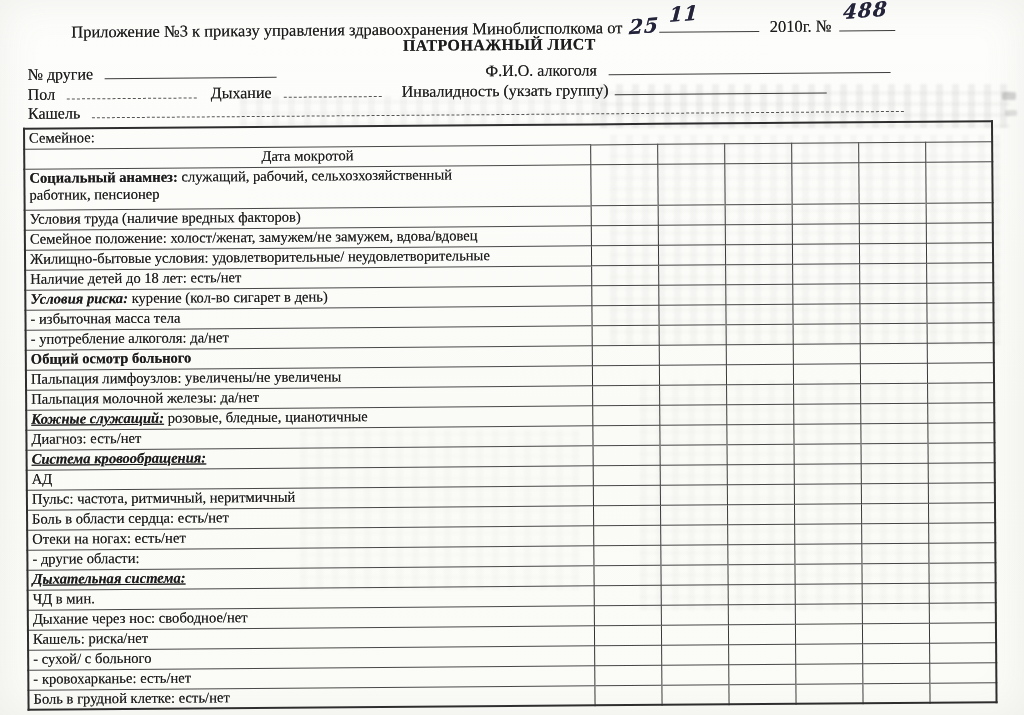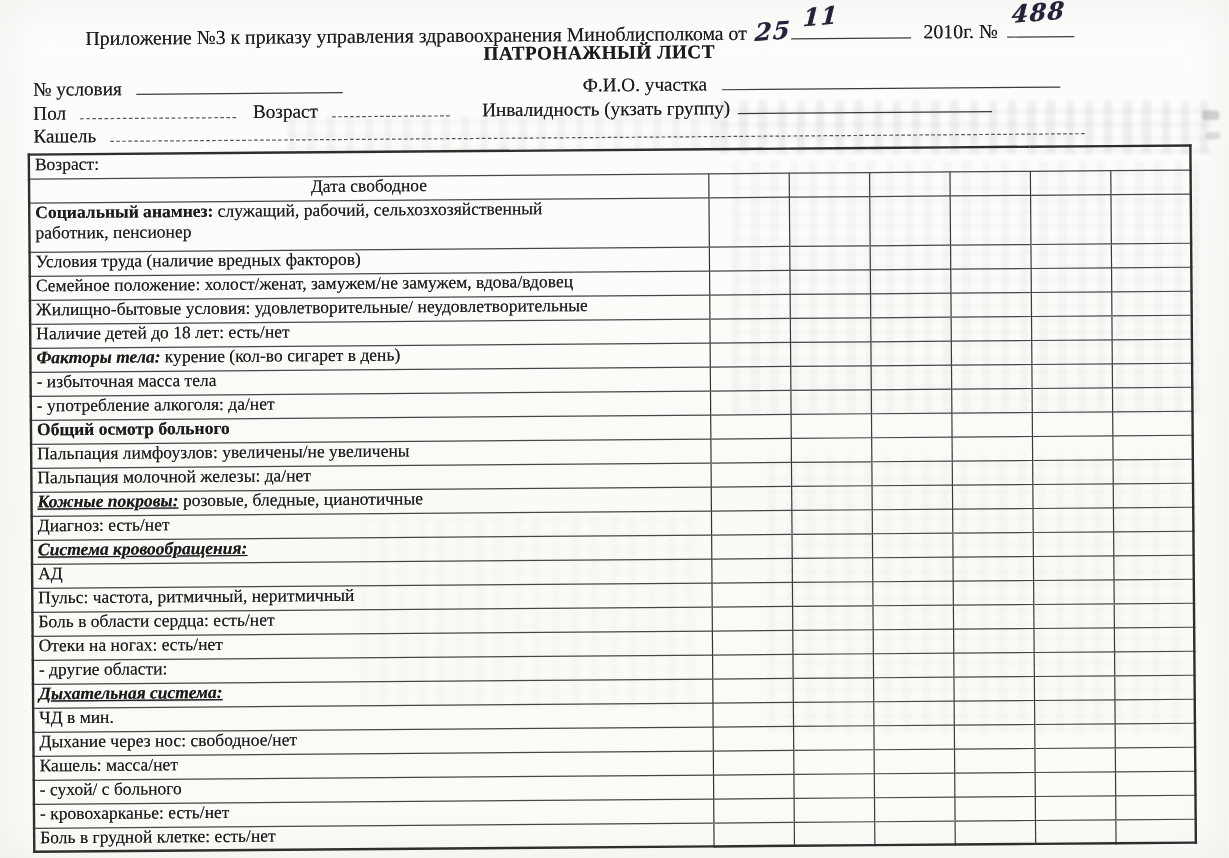--- a/index.html
+++ b/index.html
@@ -102,33 +102,33 @@
       </span>
       <span style="margin-left:6px;margin-top:24px;">2010г. №</span>
       <span class="blank" style="width:56px;margin-left:4px;">
         <span class="hand on-line" style="left:4px;top:-19px;">488</span>
       </span>
     </div>
 
     <div class="doc-title">ПАТРОНАЖНЫЙ ЛИСТ</div>
 
     <div class="fline" style="left:30px;top:62px;">
-      <span>№ условия</span>
+      <span>№ другие</span>
       <span class="blank" style="width:172px;margin-left:8px;"></span>
     </div>
     <div class="fline" style="left:488px;top:62px;">
-      <span>Ф.И.О. участка</span>
+      <span>Ф.И.О. алкоголя</span>
       <span class="blank" style="width:282px;margin-left:8px;"></span>
     </div>
     <div class="fline" style="left:30px;top:82px;">
       <span>Пол</span>
       <span class="blank dashed" style="width:130px;margin-left:8px;"></span>
     </div>
     <div class="fline" style="left:213px;top:82px;">
-      <span>Возраст</span>
+      <span>Дыхание</span>
       <span class="blank dashed" style="width:98px;margin-left:8px;"></span>
     </div>
     <div class="fline" style="left:404px;top:82px;">
       <span>Инвалидность (укзать группу)</span>
       <span class="blank" style="width:212px;margin-left:2px;"></span>
     </div>
     <div class="fline" style="left:30px;top:101px;">
       <span>Кашель</span>
       <span class="blank dashed" style="width:812px;margin-left:8px;"></span>
     </div>
@@ -138,24 +138,24 @@
         <col style="width:566px;">
         <col style="width:67px;">
           <col style="width:67px;">
           <col style="width:67px;">
         <col style="width:67px;">
           <col style="width:67px;">
           <col style="width:67px;">
       </colgroup>
       <tbody id="table-body">
           <tr>
-            <td class="label-cell" colspan="7"><span>Возраст:</span></td>
-          </tr>
-          <tr>
-            <td class="label-cell center"><span>Дата свободное</span></td>
+            <td class="label-cell" colspan="7"><span>Семейное:</span></td>
+          </tr>
+          <tr>
+            <td class="label-cell center"><span>Дата мокротой</span></td>
             <td class="date-cell"></td>
             <td class="date-cell"></td>
             <td class="date-cell"></td>
             <td class="date-cell"></td>
             <td class="date-cell"></td>
             <td class="date-cell"></td>
           </tr>
           <tr class="row-double">
             <td class="label-cell" style="vertical-align: top;"><span class="lead-bold">Социальный анамнез:</span><span> служащий, рабочий, сельхозхозяйственный</span><br><span>работник, пенсионер</span></td>
             <td class="date-cell"></td>
@@ -195,21 +195,21 @@
           <tr>
             <td class="label-cell"><span>Наличие детей до 18 лет: есть/нет</span></td>
             <td class="date-cell"></td>
             <td class="date-cell"></td>
             <td class="date-cell"></td>
             <td class="date-cell"></td>
             <td class="date-cell"></td>
             <td class="date-cell"></td>
           </tr>
           <tr>
-            <td class="label-cell"><span class="lead-bold-italic">Факторы тела:</span><span> курение (кол-во сигарет в день)</span></td>
+            <td class="label-cell"><span class="lead-bold-italic">Условия риска:</span><span> курение (кол-во сигарет в день)</span></td>
             <td class="date-cell"></td>
             <td class="date-cell"></td>
             <td class="date-cell"></td>
             <td class="date-cell"></td>
             <td class="date-cell"></td>
             <td class="date-cell"></td>
           </tr>
           <tr>
             <td class="label-cell"><span>- избыточная масса тела</span></td>
             <td class="date-cell"></td>
@@ -249,21 +249,21 @@
           <tr>
             <td class="label-cell"><span>Пальпация молочной железы: да/нет</span></td>
             <td class="date-cell"></td>
             <td class="date-cell"></td>
             <td class="date-cell"></td>
             <td class="date-cell"></td>
             <td class="date-cell"></td>
             <td class="date-cell"></td>
           </tr>
           <tr>
-            <td class="label-cell"><span class="lead-bold-italic-underline">Кожные покровы:</span><span> розовые, бледные, цианотичные</span></td>
+            <td class="label-cell"><span class="lead-bold-italic-underline">Кожные служащий:</span><span> розовые, бледные, цианотичные</span></td>
             <td class="date-cell"></td>
             <td class="date-cell"></td>
             <td class="date-cell"></td>
             <td class="date-cell"></td>
             <td class="date-cell"></td>
             <td class="date-cell"></td>
           </tr>
           <tr>
             <td class="label-cell"><span>Диагноз: есть/нет</span></td>
             <td class="date-cell"></td>
@@ -348,21 +348,21 @@
           <tr>
             <td class="label-cell"><span>Дыхание через нос: свободное/нет</span></td>
             <td class="date-cell"></td>
             <td class="date-cell"></td>
             <td class="date-cell"></td>
             <td class="date-cell"></td>
             <td class="date-cell"></td>
             <td class="date-cell"></td>
           </tr>
           <tr>
-            <td class="label-cell"><span>Кашель: масса/нет</span></td>
+            <td class="label-cell"><span>Кашель: риска/нет</span></td>
             <td class="date-cell"></td>
             <td class="date-cell"></td>
             <td class="date-cell"></td>
             <td class="date-cell"></td>
             <td class="date-cell"></td>
             <td class="date-cell"></td>
           </tr>
           <tr>
             <td class="label-cell"><span>- сухой/ с больного</span></td>
             <td class="date-cell"></td>

